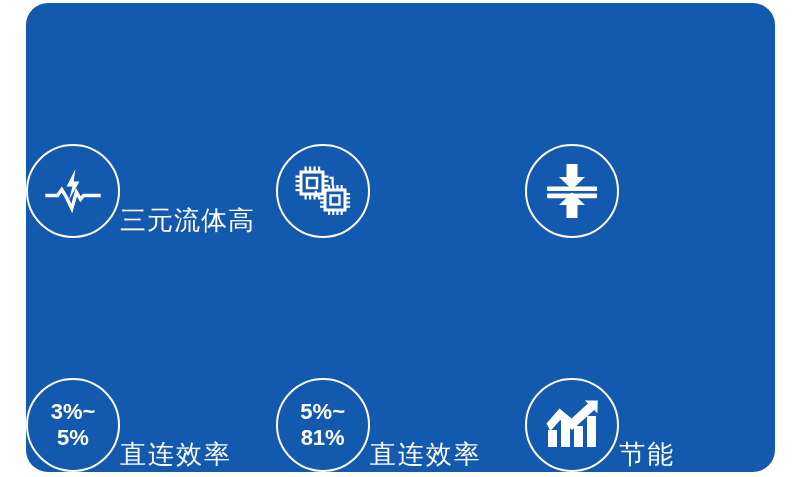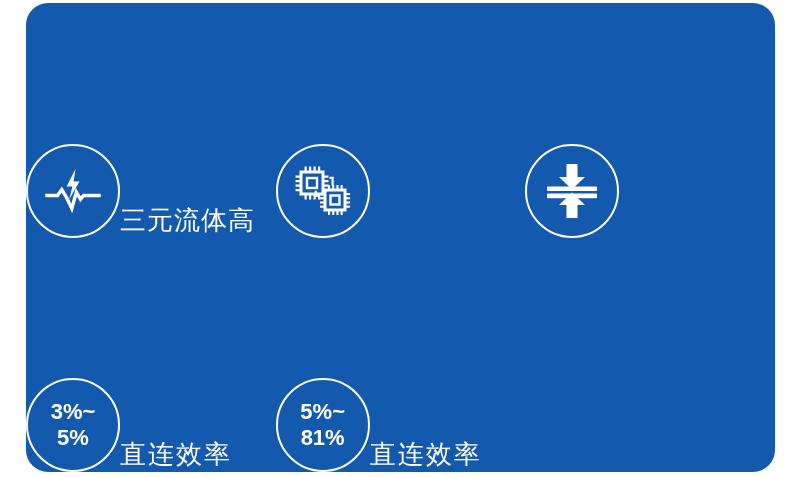--- a/index.html
+++ b/index.html
@@ -210,16 +210,32 @@
       <div class="cell row2">
         <div class="badge">
           <div class="pct">
             <span>5%~</span>
             <span class="ln2">81%</span>
           </div>
         </div>
         <div class="label">直连效率</div>
       </div>
 
+      <div class="cell row2">
+        <div class="badge">
+          <span>
+            <svg width="56" height="50" viewBox="0 0 56 50" aria-hidden="true">
+              <g fill="#ffffff">
+                <rect x="4" y="30" width="9" height="17"></rect>
+                <rect x="17" y="20" width="9" height="27"></rect>
+                <rect x="30" y="26" width="9" height="21"></rect>
+                <rect x="43" y="16" width="9" height="31"></rect>
+                <path d="M2.5 23.5 L15.5 8.5 L27.5 18.5 L44 3.5 L40.8 0.4 L53.8 0.6 L53.4 13.5 L50.2 10 L28 30 L16.2 20 L6.4 31 z"></path>
+              </g>
+            </svg>
+          </span>
+        </div>
+        <div class="label">节能</div>
+      </div>
 
     </div>
   </div>
 </div>
 
 </body></html>

